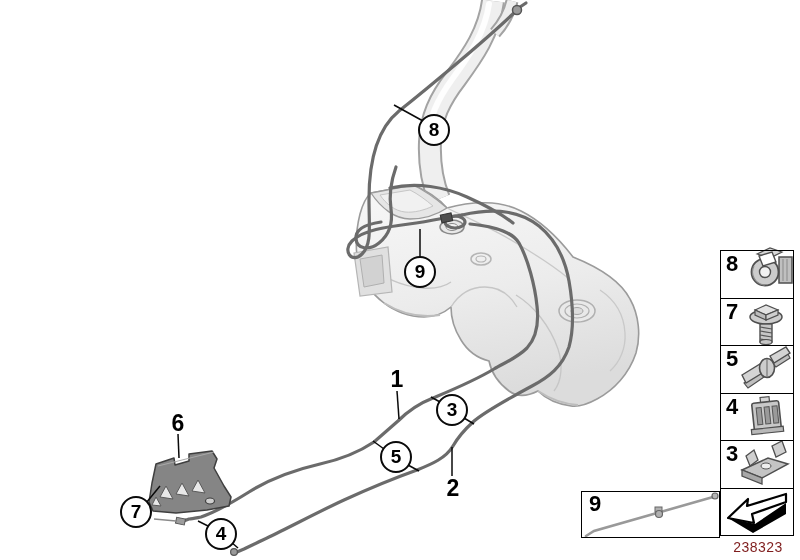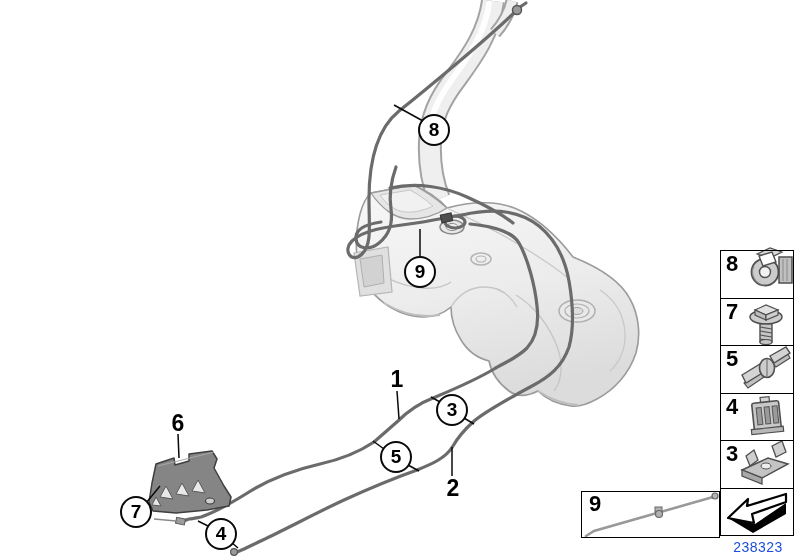--- a/index.html
+++ b/index.html
@@ -14,21 +14,21 @@
          font-size:23px;color:#000;z-index:5;}
   .legend{position:absolute;left:720px;top:250px;width:72px;height:284px;
           border:1.5px solid #000;display:flex;flex-direction:column;z-index:4;}
   .cell{flex:1;position:relative;border-bottom:1.5px solid #000;}
   .cell:last-child{border-bottom:none;}
   .cellnum{position:absolute;left:5px;top:0px;font-weight:bold;font-size:22px;color:#000;}
   .inset{position:absolute;left:581px;top:491px;width:137px;height:45px;
          border:1.5px solid #000;z-index:4;}
   .insetnum{position:absolute;left:7px;top:-1px;font-weight:bold;font-size:22px;color:#000;}
   .partnum{position:absolute;left:722px;top:539px;width:72px;text-align:center;
-           font-size:14px;color:#1d4ed8;letter-spacing:.5px;z-index:4;}
+           font-size:14px;color:#7f1d1d;letter-spacing:.5px;z-index:4;}
 </style>
 </head>
 <body>
 
 <div class="stage">
 
   <svg class="art" width="800" height="560" viewBox="0 0 800 560">
     <defs>
       <linearGradient id="tg" x1="0" y1="0" x2="0.25" y2="1">
         <stop offset="0" stop-color="#f8f8f8"></stop>

